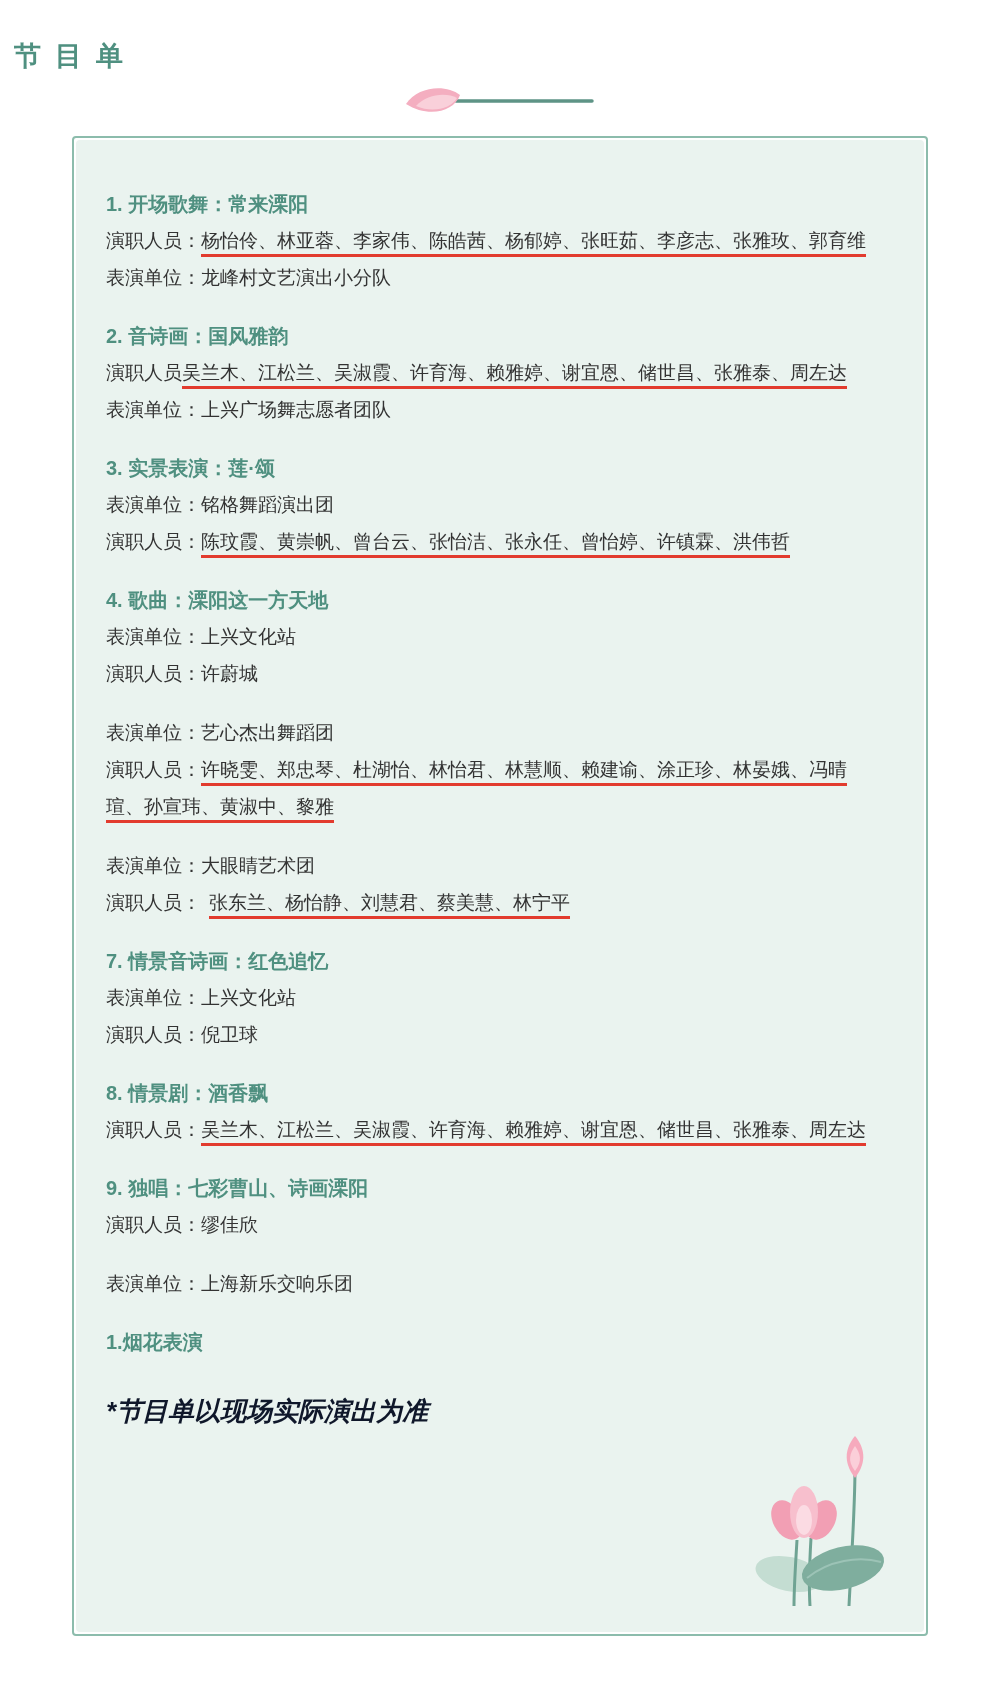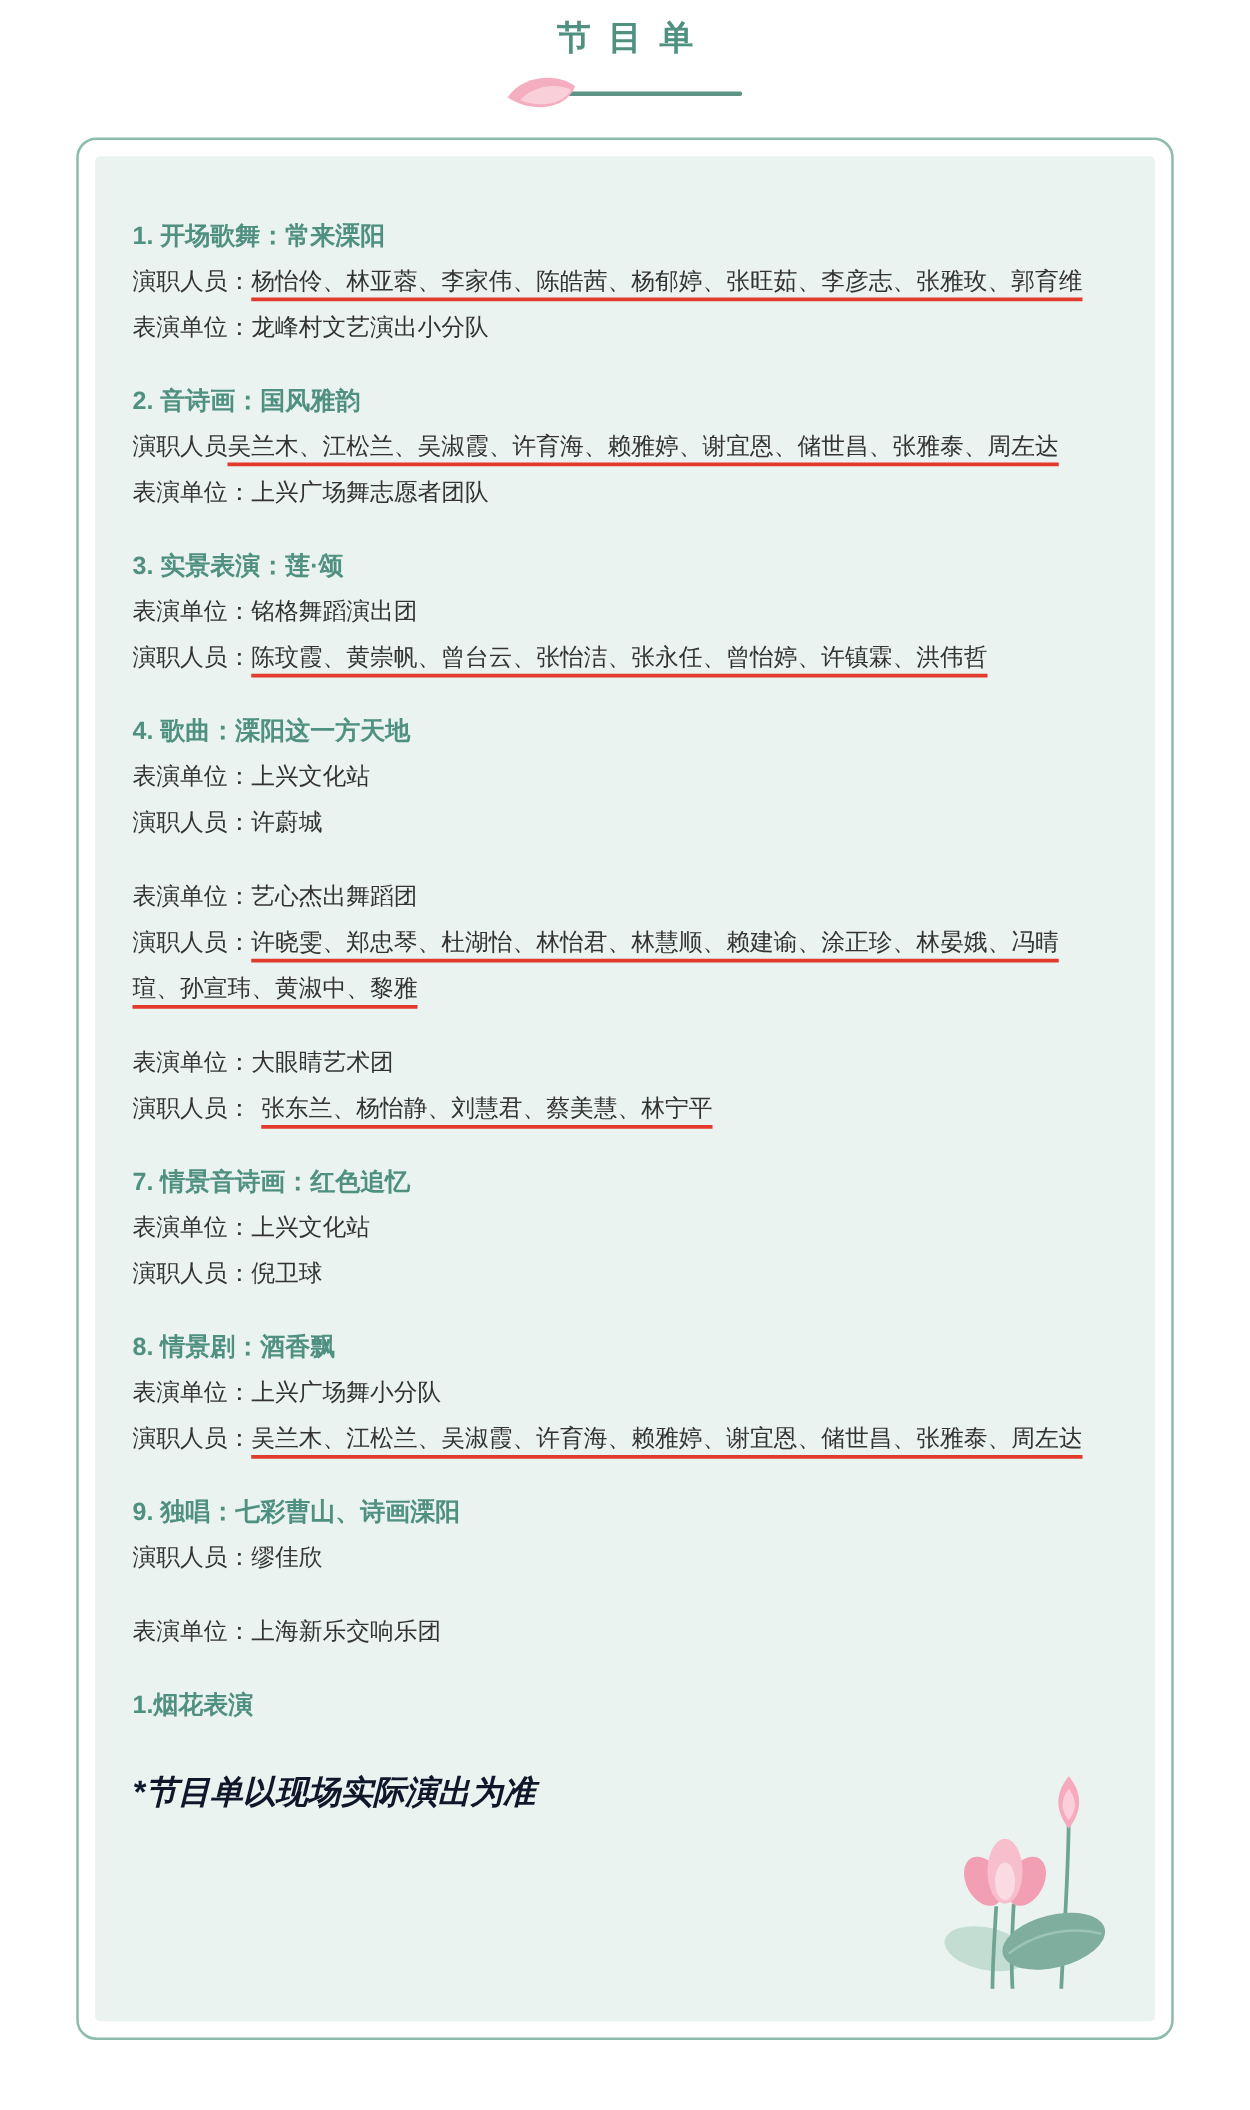--- a/index.html
+++ b/index.html
@@ -1,29 +1,29 @@
 <!DOCTYPE html>
 <html><head>
 <meta charset="utf-8">
 <style>
   html,body{margin:0;padding:0;}
   body{
     width:1000px;height:1688px;background:#ffffff;
     font-family:"Liberation Sans", sans-serif;color:#333333;
     position:relative;overflow:hidden;
   }
-  .header{padding-top:12px;text-align:center;}
+  .header{padding-top:38px;text-align:left;}
   .page-title{
     margin:0;font-size:27px;font-weight:bold;color:#4f9080;
     letter-spacing:14px;text-indent:14px;
   }
   .deco-wrap{margin:6px auto 0;width:200px;height:44px;}
   .card{
     width:848px;height:1492px;margin:12px auto 0;
-    border:2px solid #8cbcac;border-radius:16px;padding:13px;
+    border:2px solid #8cbcac;border-radius:4px;padding:2px;
   }
   .panel{
     background:#eaf3ef;border-radius:4px;height:100%;box-sizing:border-box;
     padding:46px 40px 0 30px;position:relative;overflow:hidden;
   }
   .program{margin-bottom:22px;}
   .ptitle{margin:0;font-size:20px;font-weight:bold;color:#4f9080;line-height:36px;}
   .line{margin:0;font-size:19px;line-height:37px;color:#333333;}
   .u{
     text-decoration:underline;
@@ -88,21 +88,20 @@
     </section>
 
     <section class="program">
       <p class="ptitle">7. 情景音诗画：红色追忆</p>
       <p class="line"><span>表演单位：</span><span>上兴文化站</span></p>
       <p class="line"><span>演职人员：</span><span>倪卫球</span></p>
     </section>
 
     <section class="program">
       <p class="ptitle">8. 情景剧：酒香飘</p>
-      <p class="line"><span>表演单位：</span><span>上兴广场舞小分队</span></p>
       <p class="line"><span>演职人员：</span><span class="u">吴兰木、江松兰、吴淑霞、许育海、赖雅婷、谢宜恩、储世昌、张雅泰、周左达</span></p>
     </section>
 
     <section class="program">
       <p class="ptitle">9. 独唱：七彩曹山、诗画溧阳</p>
       <p class="line"><span>演职人员：</span><span>缪佳欣</span></p>
     </section>
 
     <section class="program">
       <p class="line"><span>表演单位：</span><span>上海新乐交响乐团</span></p>

